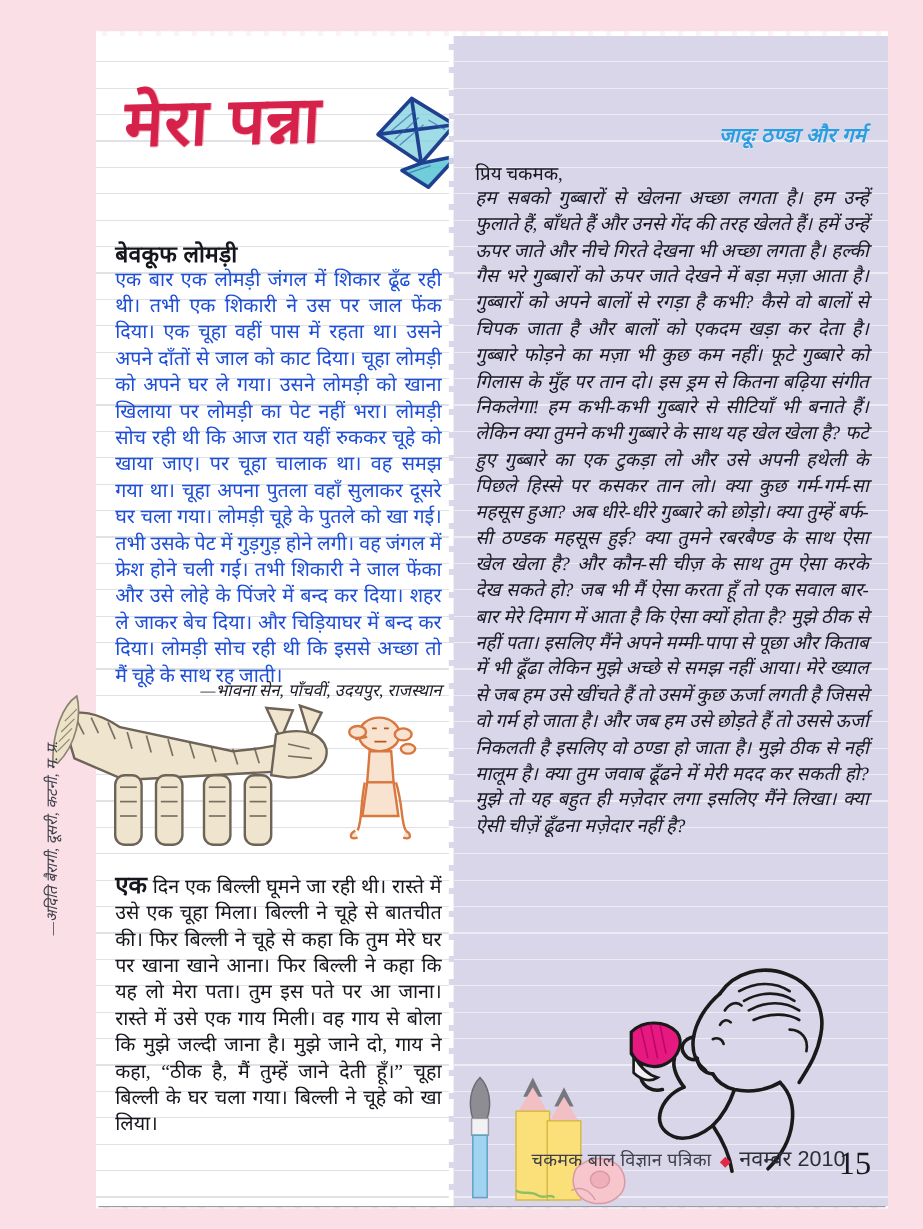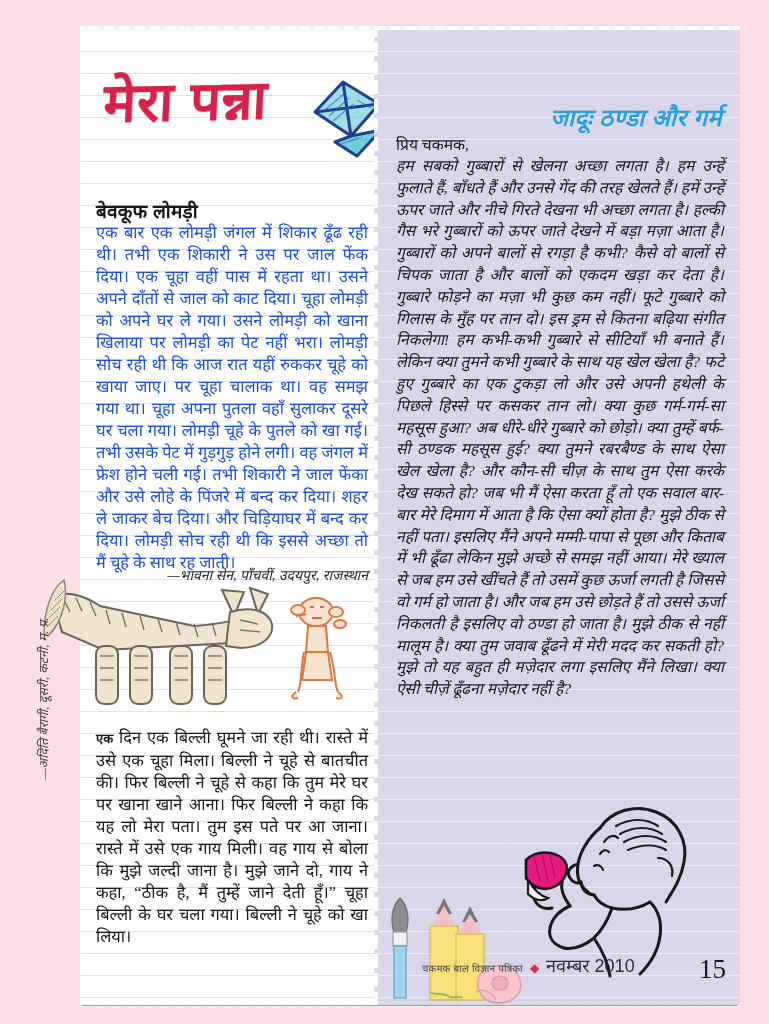--- a/index.html
+++ b/index.html
@@ -119,21 +119,21 @@
   #story1-byline { top:565px; }
 
   .story2-body {
     position:absolute; left:96px; top:727px;
     width:272px;
     font-size:16.4px; line-height:22px;
     color:#15171d; text-align:justify;
   }
   .story2-body .dropword {
     font-family:"Liberation Sans", sans-serif;
-    font-weight:700; font-size:13px;
+    font-weight:700; font-size:20px;
   }
   #story2-byline { top:905px; }
 
   
   .kid-drawing {
     position:absolute; left:44px; top:580px;
     width:330px; height:150px;
   }
 
   
@@ -149,21 +149,21 @@
   }
   .side-feather {
     position:absolute; left:38px; top:578px;
     width:34px; height:60px;
   }
 
   
   .right-heading {
     position:absolute; right:18px; top:70px;
     font-family:"Liberation Sans", sans-serif;
-    font-size:24px; font-weight:700; font-style:italic;
+    font-size:17px; font-weight:700; font-style:italic;
     color:#2a9ee0;
     letter-spacing:.3px;
     text-shadow:0 1px 0 rgba(255,255,255,.6);
   }
   .salutation {
     position:absolute; left:18px; top:103px;
     font-size:15.6px; color:#161821;
   }
   .letter-body {
     position:absolute; left:18px; top:125px;
@@ -182,21 +182,21 @@
 
   
   .footer {
     position:absolute; left:44px; bottom:28px;
     width:318px;
     display:flex; align-items:baseline; gap:7px;
     white-space:nowrap;
   }
   .footer-mag {
     font-family:"Liberation Sans", sans-serif;
-    font-size:10px; color:#3d3f49; letter-spacing:.2px;
+    font-size:15px; color:#3d3f49; letter-spacing:.2px;margin-left:21px;
   }
   .footer-diamond { color:#e02b48; font-size:12px; line-height:1; }
   .footer-date { font-family:"Liberation Sans", sans-serif; font-size:18px; color:#2c2e38; }
   .page-num {
     position:absolute; right:14px; bottom:20px;
     font-family:"Liberation Serif", serif;
     font-size:27px; color:#17191f; font-weight:400;
   }
   .footer-rule {
     position:absolute; left:82px; bottom:18px; width:656px; height:1px;

